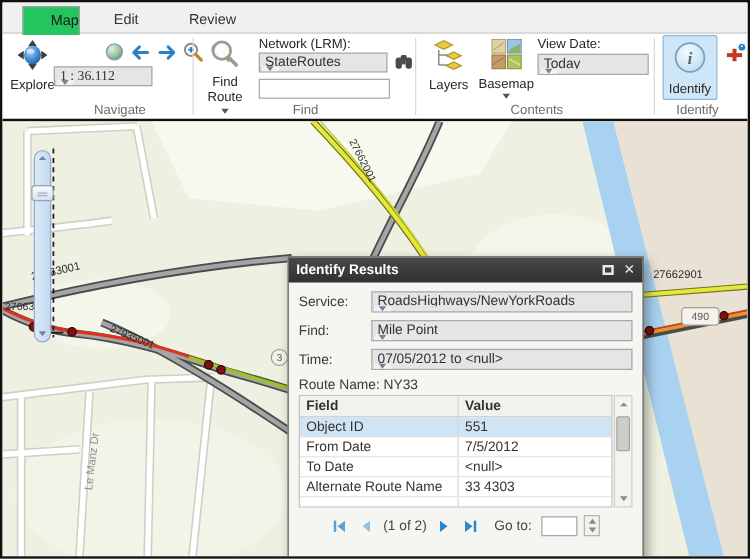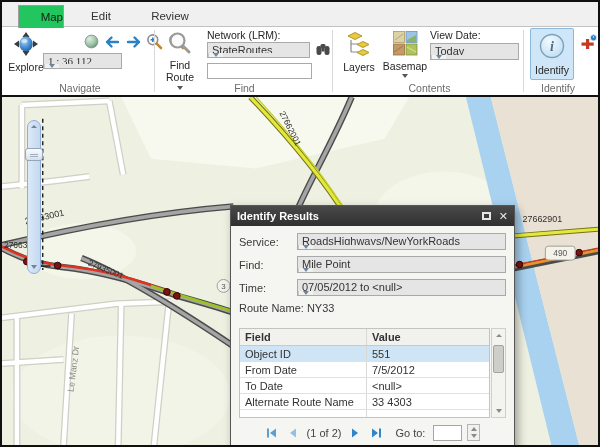--- a/index.html
+++ b/index.html
@@ -41,21 +41,21 @@
   
   .dlg { position:absolute; left:228px; top:108px; width:285px; height:285px; border:1px solid #565656; background:#f5f5f1; box-shadow:3px 4px 9px rgba(0,0,0,.35); }
   .dlg-title { height:20px; background:linear-gradient(#494949,#303030); display:flex; align-items:center; padding:0 6px; }
   .dlg-title .ttl { flex:1; color:#fff; font-size:11px; font-weight:bold; }
   .wbtn { color:#e6e6e6; font-size:11px; margin-left:8px; line-height:11px; }
   .maxbox { width:9px; height:8px; border:2px solid #e6e6e6; margin-left:8px; }
   .dlg-body { padding:7px 8px 4px 8px; }
   .drow { display:flex; align-items:center; margin-bottom:6px; }
   .drow .dlbl { width:58px; font-size:11px; color:#3a3a3a; flex:none; }
   .drow .combo { position:relative; flex:1; height:17px; }
-  .routename { font-size:11px; color:#3a3a3a; margin:1px 0 14px 0; }
+  .routename { font-size:11px; color:#3a3a3a; margin:1px 0 2px 0; }
   .twrap { display:flex; height:90px; }
   .tgrid { flex:1; border:1px solid #c3c3bf; background:#fff; overflow:hidden; }
   .thead { display:flex; height:17px; background:#f1f1ed; border-bottom:1px solid #c9c9c5; font-weight:bold; }
   .tcell { font-size:11px; color:#333; padding:1px 5px; line-height:14px; white-space:nowrap; overflow:hidden; }
   .tcell.f { width:127px; flex:none; border-right:1px solid #d8d8d4; }
   .tcell.v { flex:1; }
   .trow { display:flex; height:16px; border-bottom:1px solid #e0e0dc; background:#fff; }
   .trow.sel { background:#cfe4f4; }
   .trow.partial { height:10px; border-bottom:none; }
   .vscroll { width:15px; margin-left:1px; background:#f3f3f0; border:1px solid #cfcfcb; position:relative; display:flex; flex-direction:column; align-items:center; }
@@ -140,21 +140,21 @@
           <path d="M4.6,6.8 H9" stroke="#2e80c4" stroke-width="1.6"></path>
         </svg>
       </div>
 
       <div class="combo" style="left:41px;top:26px;width:79px;height:16px;font-family:Liberation Serif, serif;">
         <span class="val">1 : 36,112</span>
         <span class="cbtn">
             <span class="caret-d"></span>
           </span>
       </div>
-      <div class="grouplabel" style="left:8px;width:140px;">Navigate</div>
+      <div class="grouplabel" style="left:24px;width:140px;">Navigate</div>
       <div class="divider" style="left:152px;"></div>
 
       <div class="ribbtn" style="left:158px;top:4px;width:40px;">
         <span>
           <svg width="24" height="24" viewBox="0 0 24 24">
             <circle cx="9.5" cy="9.5" r="7" fill="#fbfbf9" stroke="#9a9a9a" stroke-width="2.2"></circle>
             <line x1="15" y1="15" x2="21" y2="21" stroke="#9a9a9a" stroke-width="3" stroke-linecap="round"></line>
           </svg>
         </span>
         <span class="btnlabel">Find</span>

